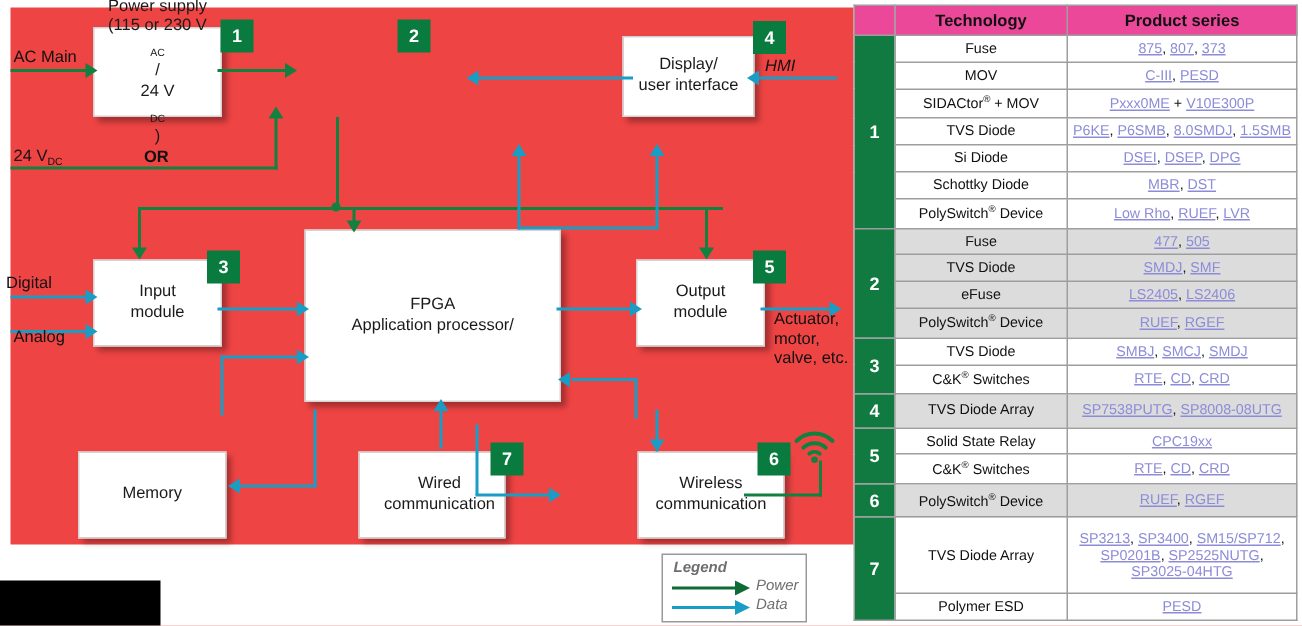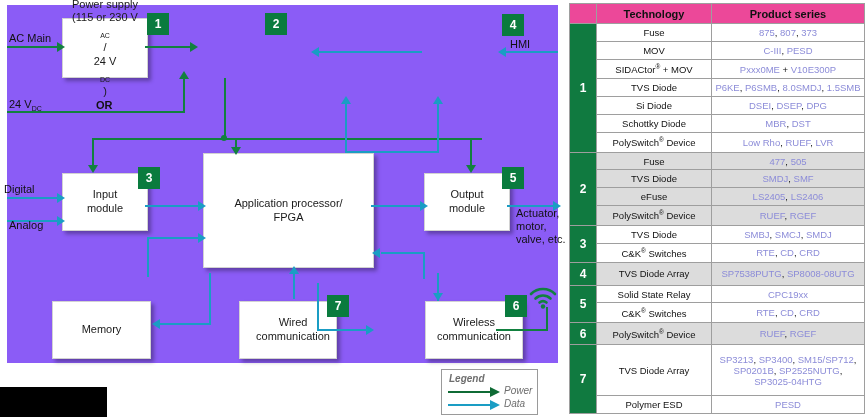--- a/index.html
+++ b/index.html
@@ -1,20 +1,20 @@
 <!DOCTYPE html>
 <html><head>
 <meta charset="utf-8">
 <style>
   html,body{margin:0;padding:0;background:#ffffff;}
   body{width:868px;height:417px;position:relative;overflow:hidden;
        font-family:"Liberation Sans","DejaVu Sans",sans-serif;}
 
   
-  #diagram{position:absolute;left:7px;top:5px;width:551px;height:358px;background:#8b5cf6;}
+  #diagram{position:absolute;left:7px;top:5px;width:551px;height:358px;background:#ef4444;padding-left:11px;}
 
   .box{position:absolute;background:#ffffff;border:1px solid #d2d2d2;
        box-shadow:3px 3px 4px rgba(0,0,0,0.32);
        display:flex;align-items:center;justify-content:center;text-align:center;
        font-size:11px;color:#1a1a1a;line-height:1.25;}
   .box span{display:block;padding:0 3px;}
 
   .badge{position:absolute;width:22px;height:22px;background:#0a7b3e;color:#ffffff;
          font-size:12px;font-weight:bold;display:flex;align-items:center;
          justify-content:center;z-index:6;}
@@ -57,21 +57,21 @@
   
   #tbl{position:absolute;left:569px;top:3px;width:296px;height:411px;
        border-collapse:collapse;font-size:9.5px;}
   #tbl td,#tbl th{border:1px solid #9e9e9e;padding:0 2px;text-align:center;vertical-align:middle;}
   #tbl th{background:#ec4899;font-size:11px;font-weight:bold;color:#111;height:19px;}
   #tbl th.corner{width:22px;}
   .gcell{background:#107a40;color:#ffffff;font-size:12px;font-weight:bold;width:22px;}
   .tech{width:110px;color:#111;}
   .prod{color:#111;}
   tr.alt td.tech,tr.alt td.prod{background:#dcdcdc;}
-  .lnk{color:#8c8cd8;}
+  .lnk{color:#8c8cd8;text-decoration:underline;}
   sup{font-size:6.5px;vertical-align:super;}
   sub{font-size:7px;vertical-align:sub;}
 </style>
 </head>
 <body>
 
 <div id="diagram">
 
   <div class="ln hl p" style="left:0px;top:41px;width:52px;"></div>
   <div class="ar ar-r" style="left:50px;top:37px;"></div>
@@ -154,34 +154,40 @@
       <span>Power supply</span>
       <span><span>(115 or 230 V</span><sub>AC</sub><span>/</span></span>
       <span><span>24 V</span><sub>DC</sub><span>)</span></span>
     </span>
   </div>
   <div class="badge" style="left:140px;top:8px;">1</div>
 
   <div class="badge" style="left:258px;top:8px;">2</div>
 
 
+  <div class="box" style="left:408px;top:19px;width:86px;height:52px;">
+    <span>
+      <span>Display/</span>
+      <span>user interface</span>
+    </span>
+  </div>
   <div class="badge" style="left:495px;top:9px;">4</div>
 
   <div class="box" style="left:55px;top:168px;width:84px;height:56px;">
     <span>
       <span>Input</span>
       <span>module</span>
     </span>
   </div>
   <div class="badge" style="left:131px;top:162px;">3</div>
 
   <div class="box" style="left:196px;top:148px;width:169px;height:113px;">
     <span>
+      <span>FPGA</span>
       <span>Application processor/</span>
-      <span>FPGA</span>
     </span>
   </div>
 
   <div class="box" style="left:417px;top:168px;width:84px;height:56px;">
     <span>
       <span>Output</span>
       <span>module</span>
     </span>
   </div>
   <div class="badge" style="left:495px;top:162px;">5</div>
@@ -206,21 +212,21 @@
   </div>
   <div class="badge" style="left:498px;top:290px;">6</div>
 
 </div>
 
 <div class="lbl" style="left:9px;top:32px;">AC Main</div>
 <div class="lbl" style="left:9px;top:98px;"><span>24 V</span><sub>DC</sub></div>
 <div class="lbl bold" style="left:96px;top:99px;">OR</div>
 <div class="lbl" style="left:4px;top:183px;">Digital</div>
 <div class="lbl" style="left:9px;top:219px;">Analog</div>
-<div class="lbl" style="left:510px;top:38px;">HMI</div>
+<div class="lbl" style="left:510px;top:38px;font-style:italic;">HMI</div>
 <div class="lbl" style="left:516px;top:207px;">Actuator,</div>
 <div class="lbl" style="left:516px;top:220px;">motor,</div>
 <div class="lbl" style="left:516px;top:233px;">valve, etc.</div>
 
 <svg id="wifi" viewBox="0 0 30 22">
   <path d="M3 7 A17 17 0 0 1 27 7" fill="none" stroke="#12803f" stroke-width="2.6" stroke-linecap="round"></path>
   <path d="M7.5 11.5 A11 11 0 0 1 22.5 11.5" fill="none" stroke="#12803f" stroke-width="2.6" stroke-linecap="round"></path>
   <path d="M11.5 15.5 A5.5 5.5 0 0 1 18.5 15.5" fill="none" stroke="#12803f" stroke-width="2.6" stroke-linecap="round"></path>
   <circle cx="15" cy="19.5" r="2.2" fill="#12803f"></circle>
 </svg>

